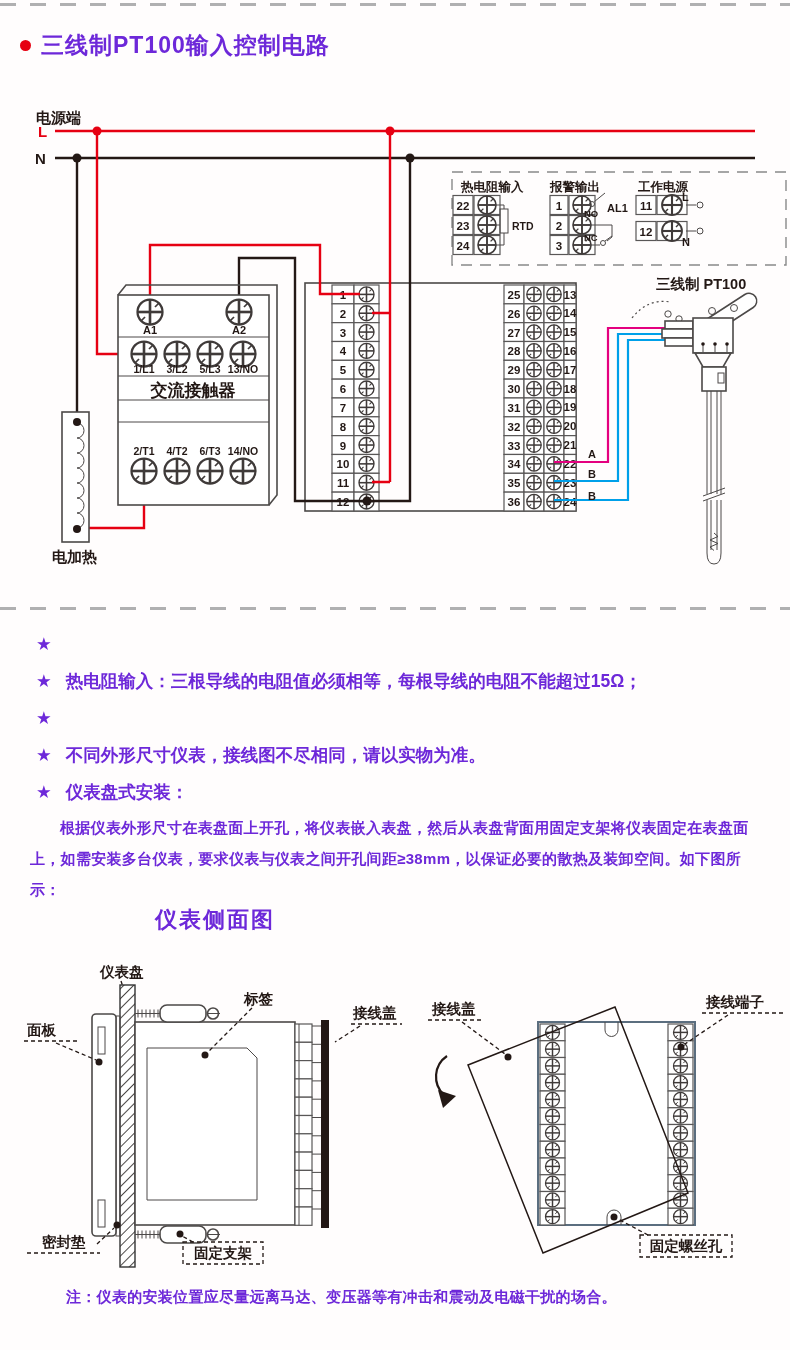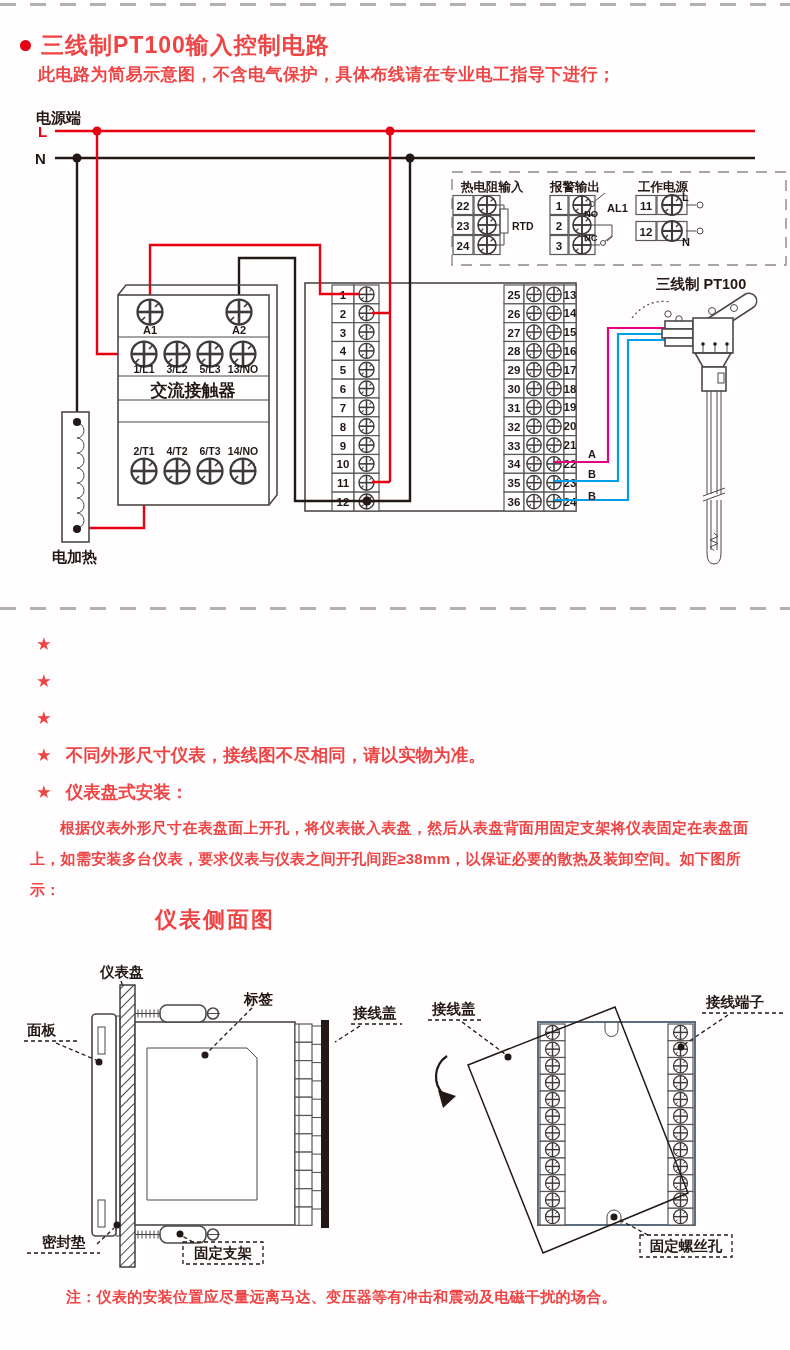--- a/index.html
+++ b/index.html
@@ -1,17 +1,17 @@
 <!DOCTYPE html>
 <html><head>
 <meta charset="utf-8">
 <style>
   html,body{margin:0;padding:0;background:#fff;}
   .page{position:relative;width:790px;height:1350px;background:#fffdfd;overflow:hidden;
-        font-family:"Liberation Sans","DejaVu Sans",sans-serif;color:#ef4444;}
+        font-family:"Liberation Sans","DejaVu Sans",sans-serif;color:#6d28d9;}
   .dashline{position:absolute;left:0;right:0;height:3px;
         background:repeating-linear-gradient(90deg,#b0b0b1 0 16px,transparent 16px 30px);}
   .top-dash{top:3px;}
   .mid-dash{top:607px;}
   .hdr{position:absolute;top:30px;left:20px;display:flex;align-items:center;gap:10px;}
   .bullet{width:11px;height:11px;border-radius:50%;background:#e60012;}
   .title{font-size:23px;font-weight:bold;letter-spacing:1px;}
   .subtitle{position:absolute;top:63px;left:38px;font-size:17px;font-weight:bold;letter-spacing:.5px;}
   .notes{position:absolute;top:632px;left:36px;width:728px;}
   .note-row{display:flex;gap:14px;margin-bottom:13px;font-size:17.5px;font-weight:bold;line-height:24px;}
@@ -42,21 +42,20 @@
 <body>
 
 <div class="page">
 
   <div class="dashline top-dash"></div>
 
   <div class="hdr">
     <div class="bullet"></div>
     <div class="title">三线制PT100输入控制电路</div>
   </div>
-  <div class="subtitle">此电路为简易示意图，不含电气保护，具体布线请在专业电工指导下进行；</div>
 
   <svg style="top:105px" width="790" height="497" viewBox="0 0 790 497">
     <defs>
       <g id="screw">
         <circle r="10" fill="#fff" stroke="#3f3a39" stroke-width="1.8"></circle>
         <line x1="-10" x2="10" y1="0" y2="0" stroke="#3f3a39" stroke-width="2.1"></line>
         <line x1="0" x2="0" y1="-10" y2="10" stroke="#3f3a39" stroke-width="2.1"></line>
         <line x1="-7.2" y1="7.2" x2="-4" y2="4" stroke="#3f3a39" stroke-width="1.4"></line>
         <line x1="7.2" y1="-7.2" x2="4" y2="-4" stroke="#3f3a39" stroke-width="1.4"></line>
       </g>
@@ -447,20 +446,21 @@
   </svg>
 
   <div class="dashline mid-dash"></div>
 
   <div class="notes">
     <div class="note-row">
         <span class="star">★</span>
       </div>
     <div class="note-row">
         <span class="star">★</span>
+        <span>热电阻输入：三根导线的电阻值必须相等，每根导线的电阻不能超过15Ω；</span>
       </div>
     <div class="note-row">
         <span class="star">★</span>
       </div>
     <div class="note-row">
         <span class="star">★</span>
         <span>不同外形尺寸仪表，接线图不尽相同，请以实物为准。</span>
       </div>
     <div class="note-row">
         <span class="star">★</span>

